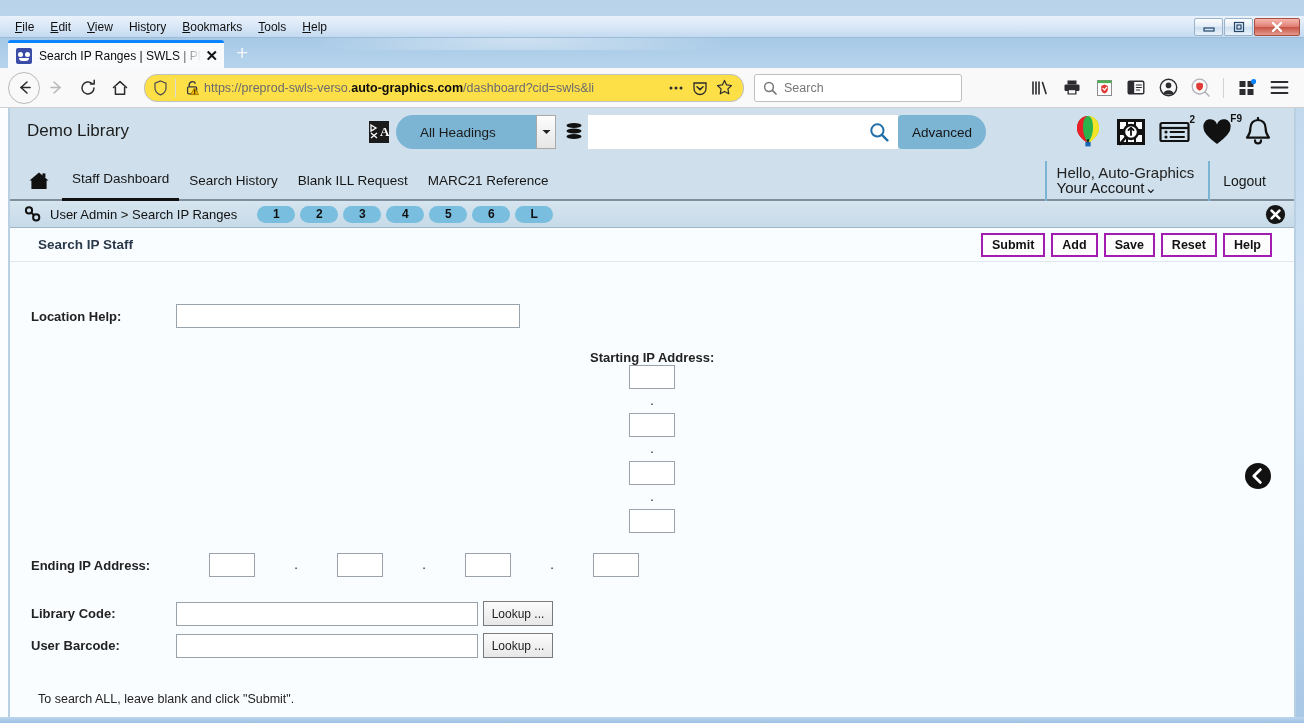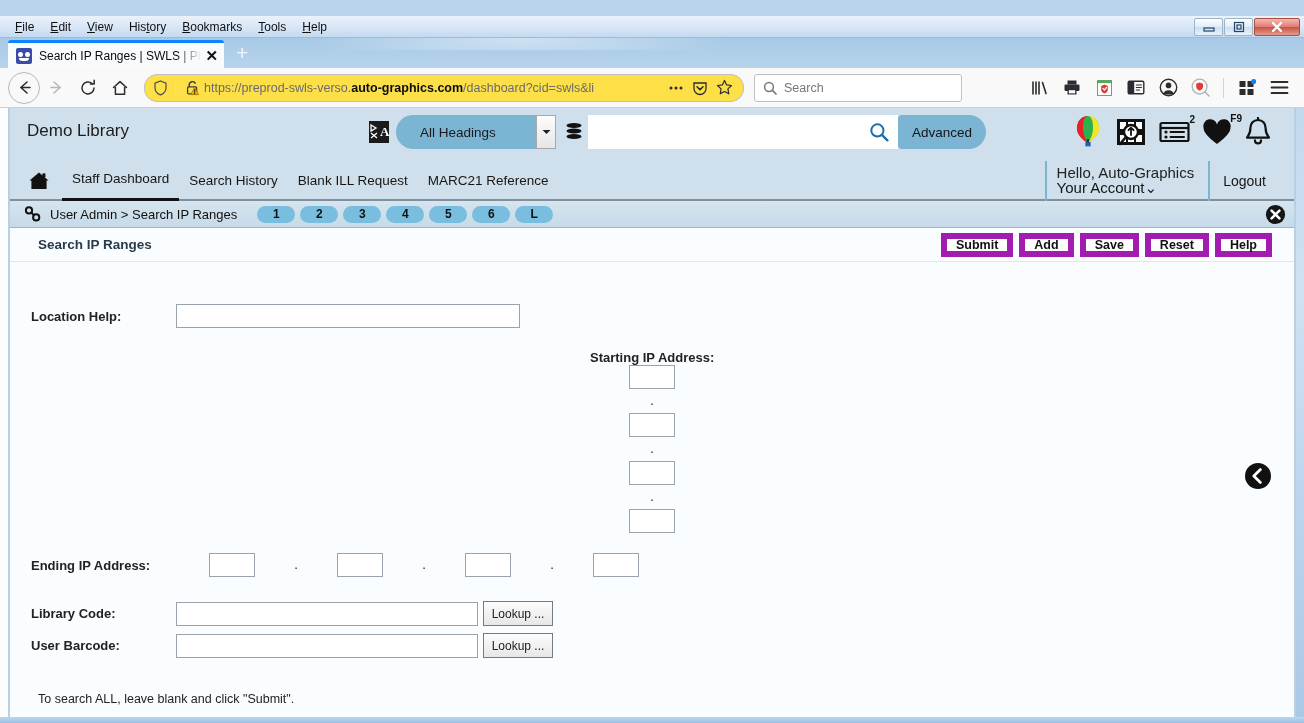--- a/index.html
+++ b/index.html
@@ -382,21 +382,21 @@
     font-size: 13.5px; font-weight: bold; color: #2b3a4a;
   }
   #action-buttons {
     position: absolute; right: 22px; top: 5px;
     display:flex; gap: 6px;
   }
   .act-btn {
     min-width: 42px;
     height: 24px;
     background: #fdfdfd;
-    border: 6px solid #a21caf;
+    border: 2px solid #a21caf;
     font-size: 12.5px;
     font-weight: bold;
     color: #111;
     display:flex; align-items:center; justify-content:center;
     padding: 0 9px;
     cursor: pointer;
     font-family: "Liberation Sans", sans-serif;
   }
 
   #form-area { position: relative; padding-top: 42px; }
@@ -770,21 +770,21 @@
         <div id="crumb-close">
           <svg width="21" height="21" viewBox="0 0 21 21">
               <circle cx="10.5" cy="10.5" r="9.6" fill="#151515"></circle>
               <path d="M6.6 6.6 L14.4 14.4 M14.4 6.6 L6.6 14.4" stroke="#fff" stroke-width="2.6" stroke-linecap="round"></path>
             </svg>
         </div>
       </div>
 
       <div id="page-body">
         <div id="title-row">
-          <div id="page-title">Search IP Ranges</div>
+          <div id="page-title">Search IP Staff</div>
           <div id="action-buttons">
             <div class="act-btn">Submit</div>
             <div class="act-btn">Add</div>
             <div class="act-btn">Save</div>
             <div class="act-btn">Reset</div>
             <div class="act-btn">Help</div>
           </div>
         </div>
 
         <div id="form-area">

